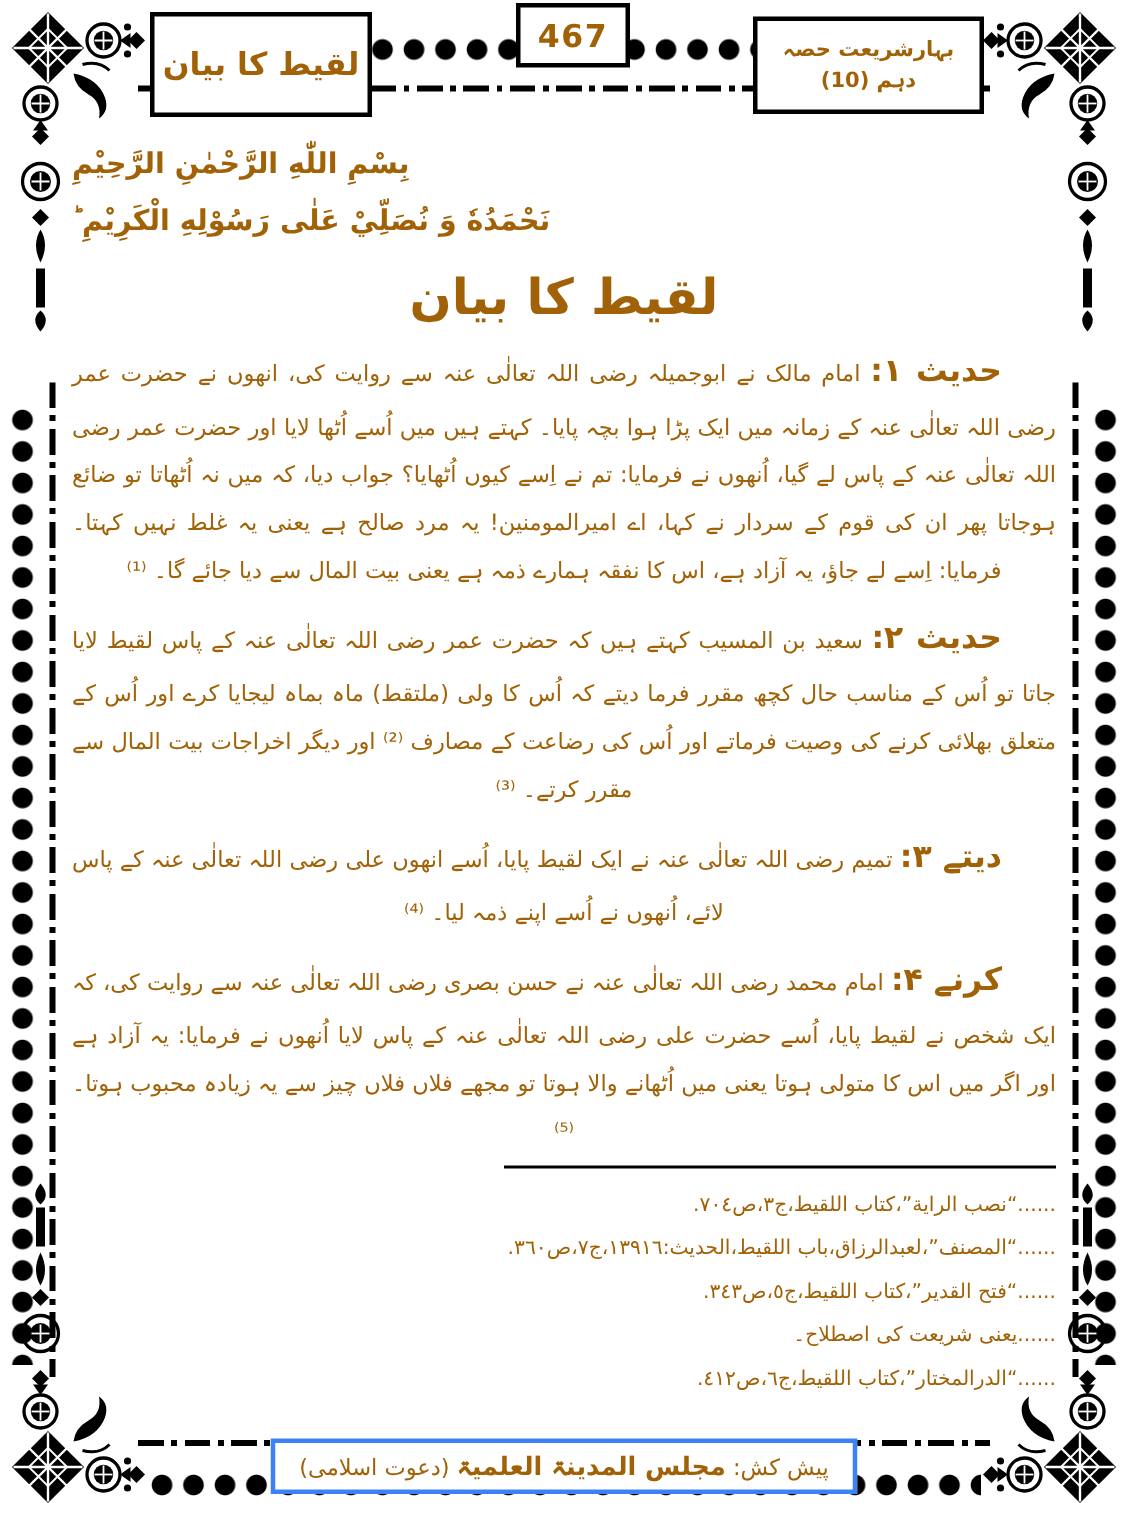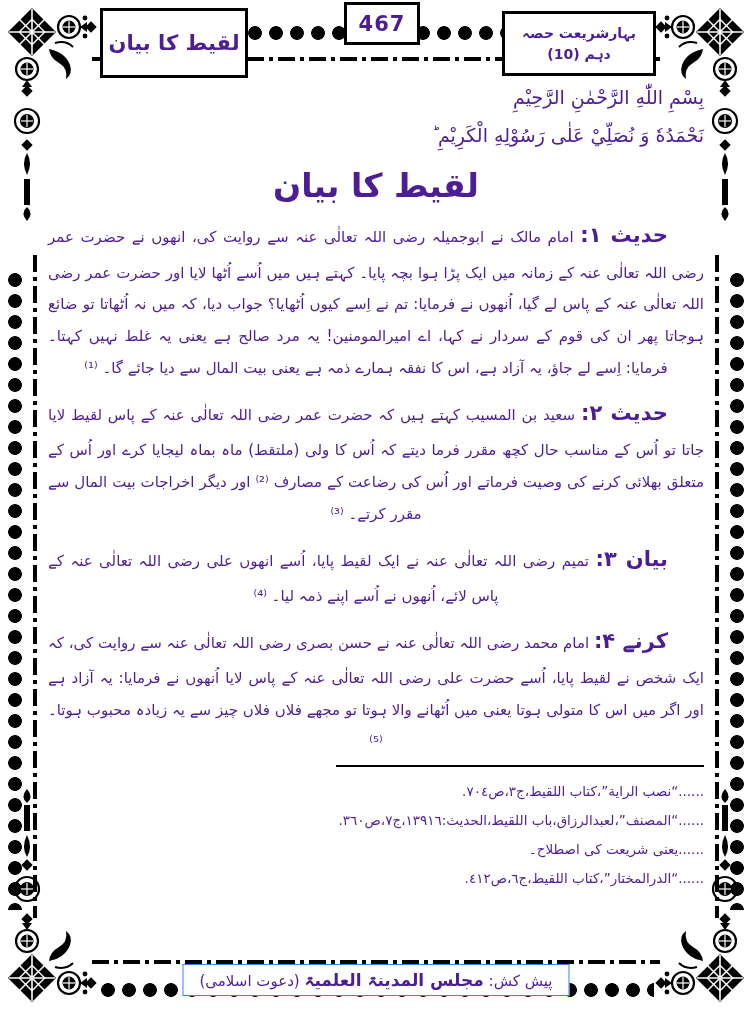--- a/index.html
+++ b/index.html
@@ -1,19 +1,19 @@
 <!DOCTYPE html>
 <html lang="ur" dir="ltr"><head>
 <meta charset="utf-8">
 <style>
   html,body{margin:0;padding:0;background:#e8e8e8;}
   .page{
     position:relative;
     width:752px;height:1010px;
-    background:#fff;color:#4c1d95;
+    background:#fff;color:#a16207;
     font-family:"DejaVu Sans", sans-serif;
     margin:0 auto;overflow:hidden;
   }
   
   .bead-row{
     position:absolute;height:16px;
     background-image:radial-gradient(circle at 10px 8px,#000 6.5px,transparent 7.2px);
     background-size:21px 16px;background-repeat:repeat-x;
   }
   .bead-row.top{top:25px;left:98px;right:98px;}
@@ -49,30 +49,30 @@
   .hbox{
     position:absolute;background:#fff;border:3px solid #000;
     display:flex;align-items:center;justify-content:center;
     font-weight:bold;z-index:5;text-align:center;
   }
   .chapter-box{left:100px;top:8px;width:142px;height:64px;font-size:21px;}
   .page-box{left:344px;top:2px;width:70px;height:37px;font-size:21px;letter-spacing:1px;}
   .book-box{right:96px;top:11px;width:140px;height:59px;font-size:14px;line-height:1.5;padding:0 4px;text-align:center;}
   .publisher-box{
     position:absolute;left:50%;bottom:14px;transform:translateX(-50%);
-    background:#fff;border:1px solid #3b82f6;padding:5px 16px;
+    background:#fff;border:3px solid #3b82f6;padding:5px 16px;
     font-size:15px;white-space:nowrap;z-index:5;text-align:center;
   }
   .publisher-box b{font-size:17px;}
   
   .content{
     position:absolute;left:48px;right:48px;top:78px;
     direction:rtl;text-align:right;
   }
-  .bismillah{text-align:right;font-weight:normal;font-size:19px;line-height:2.0;margin-top:0;}
+  .bismillah{text-align:left;font-weight:bold;font-size:19px;line-height:2.0;margin-top:12px;}
   .chapter-heading{
     text-align:center;font-size:33px;font-weight:bold;
     margin:12px 0 8px 0;letter-spacing:0;
   }
   .para{
     font-size:15px;line-height:2.12;margin:0 0 6px 0;
     text-align:justify;text-align-last:center;
     text-indent:36px;
   }
   .para.no-indent{text-indent:0;}
@@ -288,30 +288,31 @@
       <div>بِسْمِ اللّٰهِ الرَّحْمٰنِ الرَّحِيْمِ</div>
       <div>نَحْمَدُهٗ وَ نُصَلِّيْ عَلٰى رَسُوْلِهِ الْكَرِيْمِ ؕ</div>
     </div>
 
     <h1 class="chapter-heading">لقیط کا بیان</h1>
 
     <p class="para"><b class="lead">حدیث ۱:</b> <span>امام مالک نے ابوجمیلہ رضی اللہ تعالٰی عنہ سے روایت کی، انھوں نے حضرت عمر رضی اللہ تعالٰی عنہ کے زمانہ میں ایک پڑا ہوا بچہ پایا۔ کہتے ہیں میں اُسے اُٹھا لایا اور حضرت عمر رضی اللہ تعالٰی عنہ کے پاس لے گیا، اُنھوں نے فرمایا: تم نے اِسے کیوں اُٹھایا؟ جواب دیا، کہ میں نہ اُٹھاتا تو ضائع ہوجاتا پھر ان کی قوم کے سردار نے کہا، اے امیرالمومنین! یہ مرد صالح ہے یعنی یہ غلط نہیں کہتا۔ فرمایا: اِسے لے جاؤ، یہ آزاد ہے، اس کا نفقہ ہمارے ذمہ ہے یعنی بیت المال سے دیا جائے گا۔ ⁽¹⁾</span></p>
 
     <p class="para"><b class="lead">حدیث ۲:</b> <span>سعید بن المسیب کہتے ہیں کہ حضرت عمر رضی اللہ تعالٰی عنہ کے پاس لقیط لایا جاتا تو اُس کے مناسب حال کچھ مقرر فرما دیتے کہ اُس کا ولی (ملتقط) ماہ بماہ لیجایا کرے اور اُس کے متعلق بھلائی کرنے کی وصیت فرماتے اور اُس کی رضاعت کے مصارف ⁽²⁾ اور دیگر اخراجات بیت المال سے مقرر کرتے۔ ⁽³⁾</span></p>
 
-    <p class="para"><b class="lead">بیان ۳:</b> <span>تمیم رضی اللہ تعالٰی عنہ نے ایک لقیط پایا، اُسے انھوں علی رضی اللہ تعالٰی عنہ کے پاس لائے، اُنھوں نے اُسے اپنے ذمہ لیا۔ ⁽⁴⁾</span></p>
+    <p class="para"><b class="lead">دیتے ۳:</b> <span>تمیم رضی اللہ تعالٰی عنہ نے ایک لقیط پایا، اُسے انھوں علی رضی اللہ تعالٰی عنہ کے پاس لائے، اُنھوں نے اُسے اپنے ذمہ لیا۔ ⁽⁴⁾</span></p>
 
     <p class="para"><b class="lead">کرنے ۴:</b> <span>امام محمد رضی اللہ تعالٰی عنہ نے حسن بصری رضی اللہ تعالٰی عنہ سے روایت کی، کہ ایک شخص نے لقیط پایا، اُسے حضرت علی رضی اللہ تعالٰی عنہ کے پاس لایا اُنھوں نے فرمایا: یہ آزاد ہے اور اگر میں اس کا متولی ہوتا یعنی میں اُٹھانے والا ہوتا تو مجھے فلاں فلاں چیز سے یہ زیادہ محبوب ہوتا۔ ⁽⁵⁾</span></p>
 
 
     <div class="fn-sep"></div>
 
     <div class="footnotes">
       <div class="fn">......“نصب الراية”،كتاب اللقيط،ج٣،ص٧٠٤.</div>
       <div class="fn">......“المصنف”،لعبدالرزاق،باب اللقيط،الحديث:١٣٩١٦،ج٧،ص٣٦٠.</div>
+      <div class="fn">......“فتح القدير”،كتاب اللقيط،ج٥،ص٣٤٣.</div>
       <div class="fn">......یعنی شریعت کی اصطلاح۔</div>
       <div class="fn">......“الدرالمختار”،كتاب اللقيط،ج٦،ص٤١٢.</div>
     </div>
   </div>
 
   <div class="publisher-box" dir="rtl">
     <span>پیش کش:</span>
     <b>مجلس المدینۃ العلمیۃ</b>
     <span>(دعوت اسلامی)</span>
   </div>

